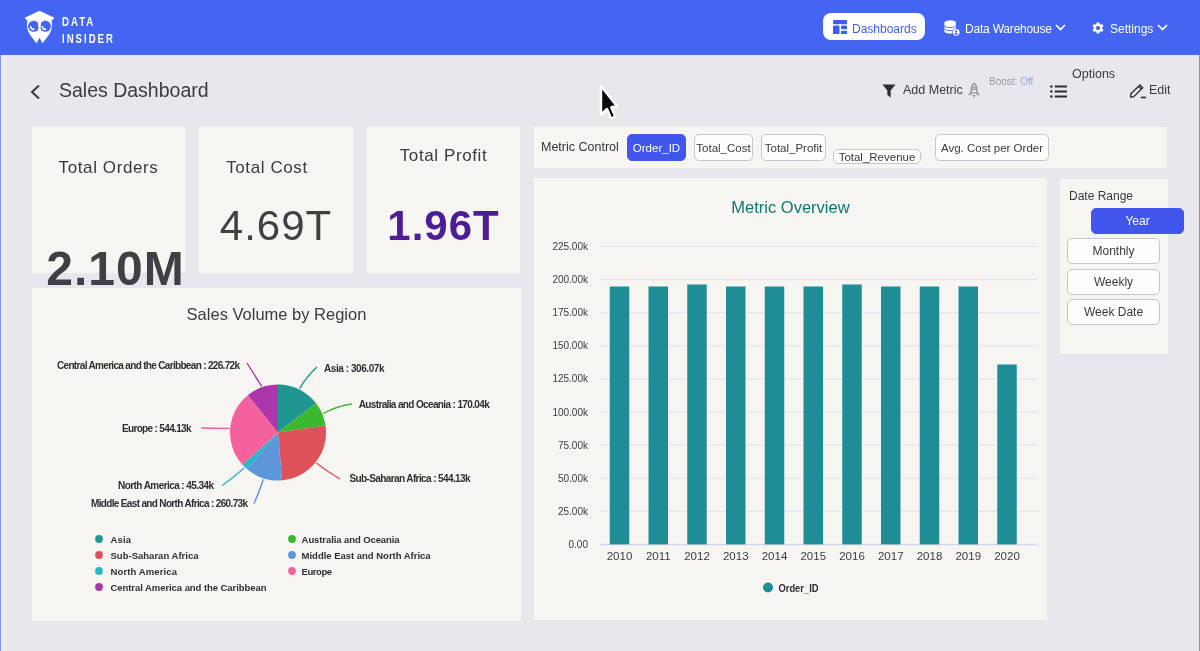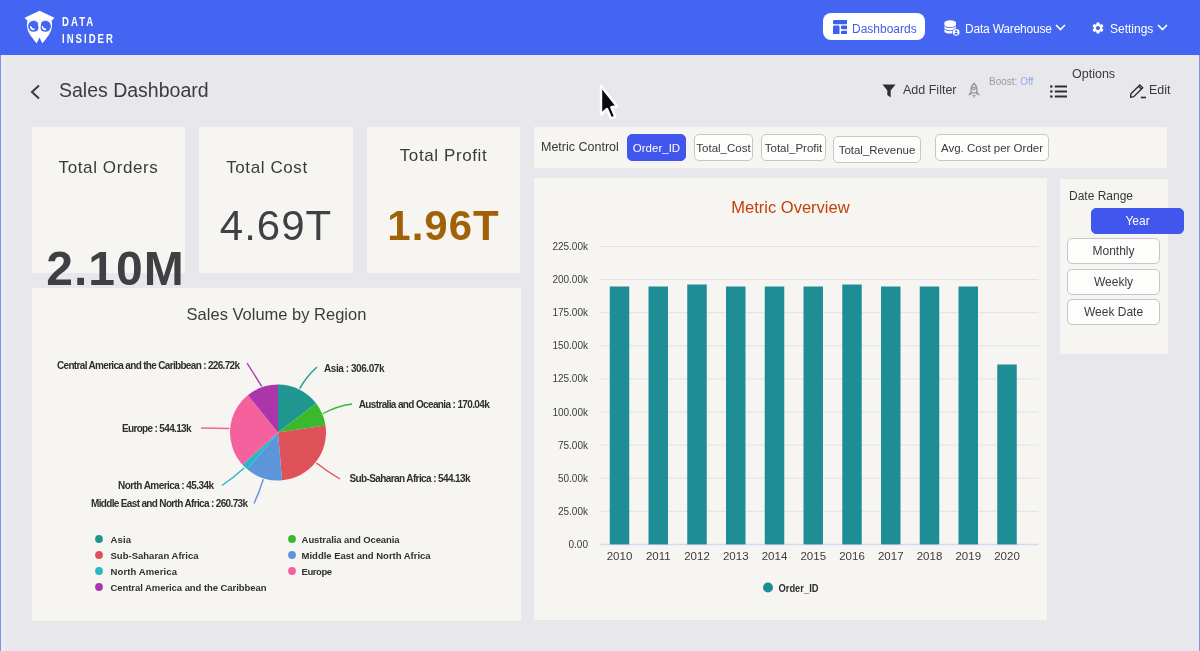--- a/index.html
+++ b/index.html
@@ -60,21 +60,21 @@
   </svg>
 
 <svg class="abs" style="left:29px;top:84px;" width="12" height="16" viewBox="0 0 12 16">
     <path d="M10,1.5 L3,8 L10,14.5" fill="none" stroke="#3B3B40" stroke-width="2"></path>
   </svg>
 <div class="abs" style="left:59px;top:79px;color:#3B3B40;font-size:19.5px;">Sales Dashboard</div>
 
 <svg class="abs" style="left:882px;top:84px;" width="14" height="14" viewBox="0 0 15 15">
     <path d="M0.5,0.5 h14 l-5.2,6.5 v7.5 l-3.6,-2.6 v-4.9 Z" fill="#2F2F33"></path>
   </svg>
-<div class="abs" style="left:903px;top:83px;color:#3A3A3E;font-size:12.5px;">Add Filter</div>
+<div class="abs" style="left:903px;top:83px;color:#3A3A3E;font-size:12.5px;">Add Metric</div>
 
 <svg class="abs" style="left:967px;top:82px;" width="14" height="17" viewBox="0 0 24 28">
   <path fill="none" stroke="#95959B" stroke-width="2.2" d="M12,1.5 c3.2,2.8 5,6.8 5,11 l-0.6,5.5 h-8.8 l-0.6,-5.5 c0,-4.2 1.8,-8.2 5,-11 Z"></path>
   <path fill="none" stroke="#95959B" stroke-width="2" d="M7.2,16.5 l-3.2,4.5 4,-1 M16.8,16.5 l3.2,4.5 -4,-1 M9.5,22.5 h5 M12,22.5 v4"></path>
   <circle cx="12" cy="10.5" r="2.2" fill="none" stroke="#95959B" stroke-width="2"></circle>
 </svg>
 <div class="abs" style="left:989px;top:76px;color:#9A9A9E;font-size:10px;">Boost: <span style="color:#93A7F2;">Off</span></div>
 
 <svg class="abs" style="left:1050px;top:84.5px;" width="17" height="13" viewBox="0 0 17 13">
   <circle cx="1.3" cy="1.5" r="1.3" fill="#2F2F33"></circle>
@@ -93,32 +93,32 @@
 <div class="abs" style="left:1149px;top:83px;color:#3A3A3E;font-size:12.5px;">Edit</div>
 
 <div class="card" style="left:32px;top:127px;width:153px;height:146px;"></div>
 <div class="card" style="left:199px;top:127px;width:154px;height:146px;"></div>
 <div class="card" style="left:367px;top:127px;width:153px;height:146px;"></div>
 <div class="abs" style="left:32px;top:158px;width:153px;text-align:center;color:#3A3A3C;font-size:17px;letter-spacing:0.6px;">Total Orders</div>
 <div class="abs" style="left:199px;top:158px;width:136px;text-align:center;color:#3A3A3C;font-size:17px;letter-spacing:0.6px;">Total Cost</div>
 <div class="abs" style="left:367px;top:146px;width:153px;text-align:center;color:#3A3A3C;font-size:17px;letter-spacing:0.6px;">Total Profit</div>
 <div class="abs" style="left:32px;top:202px;width:167px;text-align:center;color:#404044;font-size:48px;font-weight:bold;letter-spacing:1px;margin-top:39px;">2.10M</div>
 <div class="abs" style="left:199px;top:202px;width:154px;text-align:center;color:#404044;font-size:42px;font-weight:normal;letter-spacing:1px;">4.69T</div>
-<div class="abs" style="left:367px;top:202px;width:153px;text-align:center;color:#a16207;font-size:42px;font-weight:bold;letter-spacing:1px;">1.96T</div>
+<div class="abs" style="left:367px;top:202px;width:153px;text-align:center;color:#4c1d95;font-size:42px;font-weight:bold;letter-spacing:1px;">1.96T</div>
 
 <div class="card" style="left:534px;top:127px;width:633px;height:41px;"></div>
 <div class="abs" style="left:541px;top:140px;color:#353538;font-size:12.5px;">Metric Control</div>
 <div class="btn sel" style="left:627px;top:134px;width:59px;height:27px;">Order_ID</div>
 <div class="btn" style="left:694px;top:134px;width:59px;height:27px;">Total_Cost</div>
 <div class="btn" style="left:761px;top:134px;width:65px;height:27px;">Total_Profit</div>
-<div class="btn" style="left:833px;top:136px;width:88px;height:27px;">Total_Revenue</div>
+<div class="btn" style="left:833px;top:149px;width:88px;height:15px;">Total_Revenue</div>
 <div class="btn" style="left:935px;top:134px;width:114px;height:27px;text-align:center;">Avg. Cost per Order</div>
 
 <div class="card" style="left:534px;top:178px;width:513px;height:442px;"></div>
-<div class="abs" style="left:534px;top:198px;width:513px;text-align:center;color:#c2410c;font-size:16.5px;">Metric Overview</div>
+<div class="abs" style="left:534px;top:198px;width:513px;text-align:center;color:#0f766e;font-size:16.5px;">Metric Overview</div>
 <svg class="abs" style="left:534px;top:178px;" width="513" height="442" viewBox="0 0 513 442">
   <g stroke="#E2E1E6" stroke-width="1">
     <line x1="66" y1="68.5" x2="504.5" y2="68.5"></line>
     <line x1="66" y1="101.6" x2="504.5" y2="101.6"></line>
     <line x1="66" y1="134.7" x2="504.5" y2="134.7"></line>
     <line x1="66" y1="167.8" x2="504.5" y2="167.8"></line>
     <line x1="66" y1="200.9" x2="504.5" y2="200.9"></line>
     <line x1="66" y1="234.0" x2="504.5" y2="234.0"></line>
     <line x1="66" y1="267.1" x2="504.5" y2="267.1"></line>
     <line x1="66" y1="300.2" x2="504.5" y2="300.2"></line>

